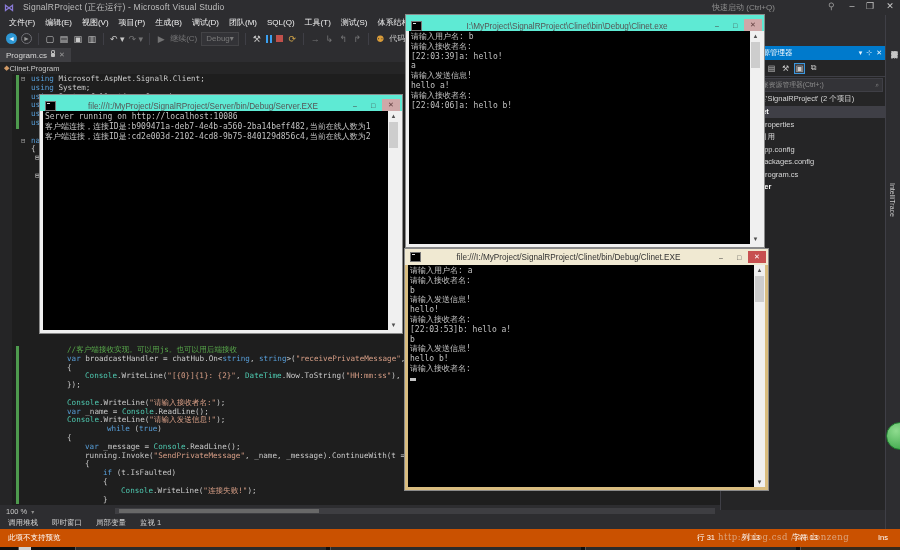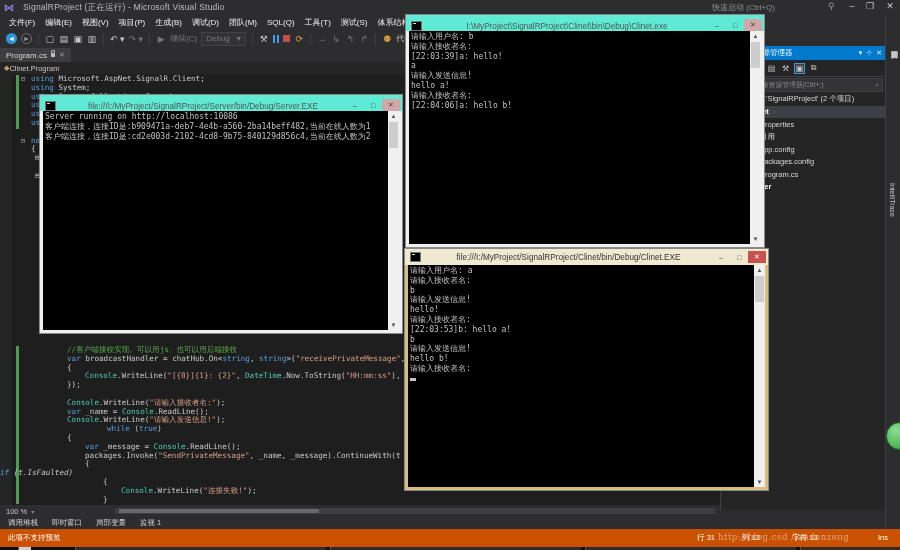--- a/index.html
+++ b/index.html
@@ -14,21 +14,21 @@
   .winbtn{position:absolute;top:1px;font-size:9px;color:#c8c8c8;width:16px;text-align:center;}
   .menubar{position:absolute;left:0;top:15px;width:900px;height:14px;background:#2d2d30;display:flex;align-items:center;padding-left:4px;}
   .menu-item{font-size:8px;color:#f1f1f1;padding:1px 5px;white-space:nowrap;}
   .toolbar{position:absolute;left:0;top:29px;width:900px;height:19px;background:#2d2d30;display:flex;align-items:center;gap:4px;padding-left:6px;font-size:9px;color:#c8c8c8;}
   .tb-sep{width:1px;height:12px;background:#3f3f46;margin:0 2px;}
   .tb-ic{display:inline-block;min-width:10px;text-align:center;}
   .dim{opacity:.45;}
   .circ{width:11px;height:11px;border-radius:50%;display:inline-flex;align-items:center;justify-content:center;font-size:7px;color:#fff;}
   .circ.back{background:#2e97d4;}
   .circ.fwd{background:transparent;border:1px solid #6f6f75;color:#9a9a9a;width:9px;height:9px;}
-  .combo{display:inline-flex;align-items:center;gap:7px;border:1px solid #434346;background:#333337;color:#7a7a7a;font-size:8px;padding:0 4px;height:12px;}
+  .combo{display:inline-flex;align-items:center;gap:0;border:1px solid #434346;background:#333337;color:#7a7a7a;font-size:8px;padding:0 4px;height:12px;}
   .pausebars{display:inline-flex;gap:1.5px;}
   .pausebars i{width:2.5px;height:8px;background:#3aa0f0;display:inline-block;}
   .stop-sq{width:7px;height:7px;background:#c0504b;display:inline-block;}
   .tb-label{font-size:8px;color:#c8c8c8;}
   
   .tabstrip{position:absolute;left:0;top:48px;width:900px;height:14px;background:#2d2d30;}
   .doc-tab{position:absolute;left:0;top:0;height:14px;background:#3e3e42;color:#d8d8d8;font-size:8px;display:flex;align-items:center;gap:4px;padding:0 6px;}
   .mini-lock{width:4px;height:4px;background:#c0c0c0;border-radius:1px;position:relative;display:inline-block;}
   .mini-lock::before{content:'';position:absolute;top:-3px;left:.5px;width:2px;height:2px;border:1px solid #c0c0c0;border-bottom:none;border-radius:2px 2px 0 0;}
   .tab-x{color:#9a9a9a;font-size:7px;}
@@ -331,31 +331,31 @@
         <div class="cl">
           <span class="fold"></span>
           <span class="lt" style="padding-left: 85px;">
             
           <span class="k">var</span><span class="pl"> _message = </span><span class="ty">Console</span><span class="pl">.ReadLine();</span></span>
         </div>
         <div class="cl">
           <span class="fold"></span>
           <span class="lt" style="padding-left: 85px;">
             
-          <span class="pl">packages.Invoke(</span><span class="s">"SendPrivateMessage"</span><span class="pl">, _name, _message).ContinueWith(t =&gt;</span></span>
+          <span class="pl">running.Invoke(</span><span class="s">"SendPrivateMessage"</span><span class="pl">, _name, _message).ContinueWith(t =&gt;</span></span>
         </div>
         <div class="cl">
           <span class="fold"></span>
           <span class="lt" style="padding-left: 85px;">
             
           <span class="pl">{</span></span>
         </div>
         <div class="cl">
           <span class="fold"></span>
-          <span class="lt" style=" font-style: italic;">
+          <span class="lt" style="padding-left: 103px;">
             
           <span class="k">if</span><span class="pl"> (t.IsFaulted)</span></span>
         </div>
         <div class="cl">
           <span class="fold"></span>
           <span class="lt" style="padding-left: 103px;">
             
           <span class="pl">{</span></span>
         </div>
         <div class="cl">

